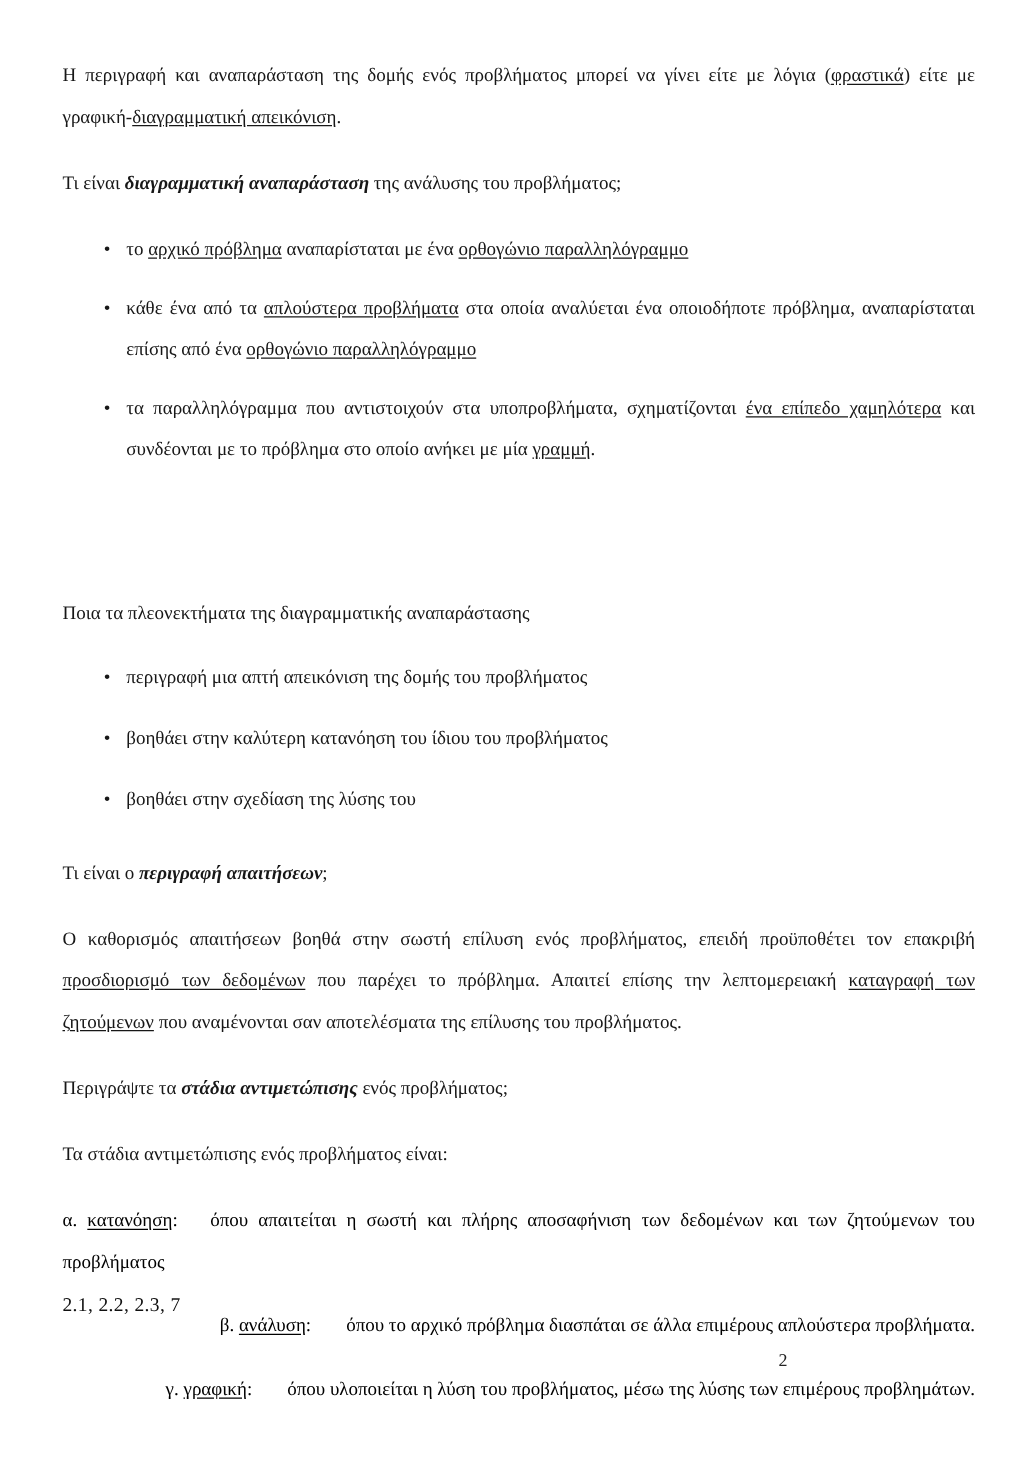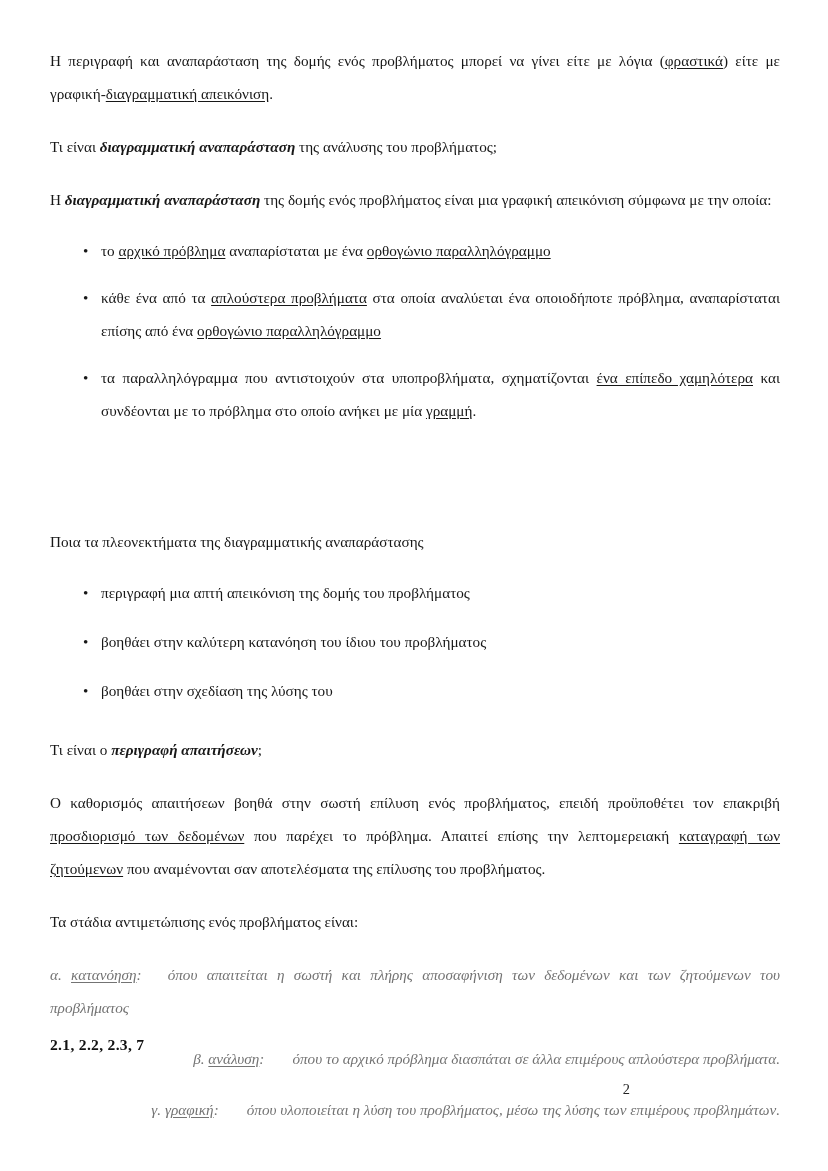--- a/index.html
+++ b/index.html
@@ -78,34 +78,33 @@
   b, .bold { font-weight: bold; font-style: italic; }
   .u { text-decoration: underline; text-underline-offset: 2px; }
 
   
   .stage {
     font-size: 15.2px;
     line-height: 33px;
     text-align: justify;
     text-justify: inter-word;
     margin: 12px 0 18px 0;
-    color: #737373;
-    font-style: italic;
+    color: #000000;
   }
   .stage.left { text-align: right; }
   .stage .tabgap { display: inline-block; width: 26px; }
   .stage .tabgap-wide { display: inline-block; width: 28px; }
 
   
   .footer-note {
     position: absolute;
     left: 50px;
     top: 1036px;
     font-size: 15.6px;
-    font-weight: bold;
+    font-weight: normal;
     letter-spacing: 0.3px;
     color: #111111;
   }
 
   .page-number {
     position: absolute;
     right: 50px;
     top: 1081px;
     font-size: 14.4px;
     color: #222222;
@@ -114,21 +113,20 @@
 </head>
 <body>
 
 <div class="page">
   <div class="content">
 
     <p class="para"><span>Η περιγραφή και αναπαράσταση της δομής ενός προβλήματος μπορεί να γίνει είτε με λόγια (</span><span class="u">φραστικά</span><span>) είτε με   γραφική-</span><span class="u">διαγραμματική απεικόνιση</span><span>.</span></p>
 
     <p class="para last-left"><span>Τι είναι </span><b>διαγραμματική αναπαράσταση</b><span> της ανάλυσης του προβλήματος;</span></p>
 
-    <p class="para compact"><span>Η </span><b>διαγραμματική αναπαράσταση</b><span> της δομής ενός προβλήματος είναι μια γραφική απεικόνιση σύμφωνα με την οποία:</span></p>
 
     <ul class="bullets list-a">
       <li><span class="bullet-dot">•</span><span>το </span><span class="u">αρχικό πρόβλημα</span><span> αναπαρίσταται με ένα </span><span class="u">ορθογώνιο παραλληλόγραμμο</span><span></span></li>
       <li><span class="bullet-dot">•</span><span>κάθε ένα από τα </span><span class="u">απλούστερα προβλήματα</span><span> στα οποία αναλύεται ένα οποιοδήποτε πρόβλημα, αναπαρίσταται επίσης από ένα </span><span class="u">ορθογώνιο παραλληλόγραμμο</span><span></span></li>
       <li><span class="bullet-dot">•</span><span>τα παραλληλόγραμμα που αντιστοιχούν στα υποπροβλήματα, σχηματίζονται </span><span class="u">ένα επίπεδο χαμηλότερα</span><span> και συνδέονται με το πρόβλημα στο οποίο ανήκει με μία </span><span class="u">γραμμή</span><span>.</span></li>
     </ul>
 
     <div class="gap-large"></div>
 
     <p class="para last-left compact">Ποια τα πλεονεκτήματα της διαγραμματικής αναπαράστασης</p>
@@ -136,20 +134,21 @@
     <ul class="bullets list-b">
       <li><span class="bullet-dot">•</span><span>περιγραφή μια απτή απεικόνιση της δομής του προβλήματος</span></li>
       <li><span class="bullet-dot">•</span><span>βοηθάει στην καλύτερη κατανόηση του ίδιου του προβλήματος</span></li>
       <li><span class="bullet-dot">•</span><span>βοηθάει στην σχεδίαση της λύσης του</span></li>
     </ul>
 
     <p class="para last-left"><span>Τι είναι ο </span><b>περιγραφή απαιτήσεων</b><span>;</span></p>
 
     <p class="para"><span>Ο καθορισμός απαιτήσεων βοηθά στην  σωστή επίλυση ενός προβλήματος, επειδή προϋποθέτει τον επακριβή </span><span class="u">προσδιορισμό των δεδομένων</span><span> που παρέχει το πρόβλημα. Απαιτεί επίσης την λεπτομερειακή </span><span class="u">καταγραφή των ζητούμενων</span><span> που αναμένονται σαν αποτελέσματα της επίλυσης του προβλήματος.</span></p>
 
+    <p class="para last-left"><span>Περιγράψτε τα </span><b>στάδια αντιμετώπισης</b><span> ενός προβλήματος;</span></p>
 
     <p class="para last-left">Τα στάδια αντιμετώπισης ενός προβλήματος  είναι:</p>
 
     <p class="stage"><span>α. </span><span class="u">κατανόηση</span><span>:</span><span class="tabgap"></span><span>όπου απαιτείται η σωστή και πλήρης αποσαφήνιση των δεδομένων και των ζητούμενων του προβλήματος</span></p>
 
     <p class="stage left"><span>β. </span><span class="u">ανάλυση</span><span>:</span><span class="tabgap-wide"></span><span>όπου το αρχικό πρόβλημα διασπάται σε άλλα επιμέρους απλούστερα προβλήματα.</span></p>
 
     <p class="stage left"><span>γ. </span><span class="u">γραφική</span><span>:</span><span class="tabgap-wide"></span><span>όπου υλοποιείται η λύση του προβλήματος, μέσω της λύσης των επιμέρους προβλημάτων.</span></p>
 
   </div>

